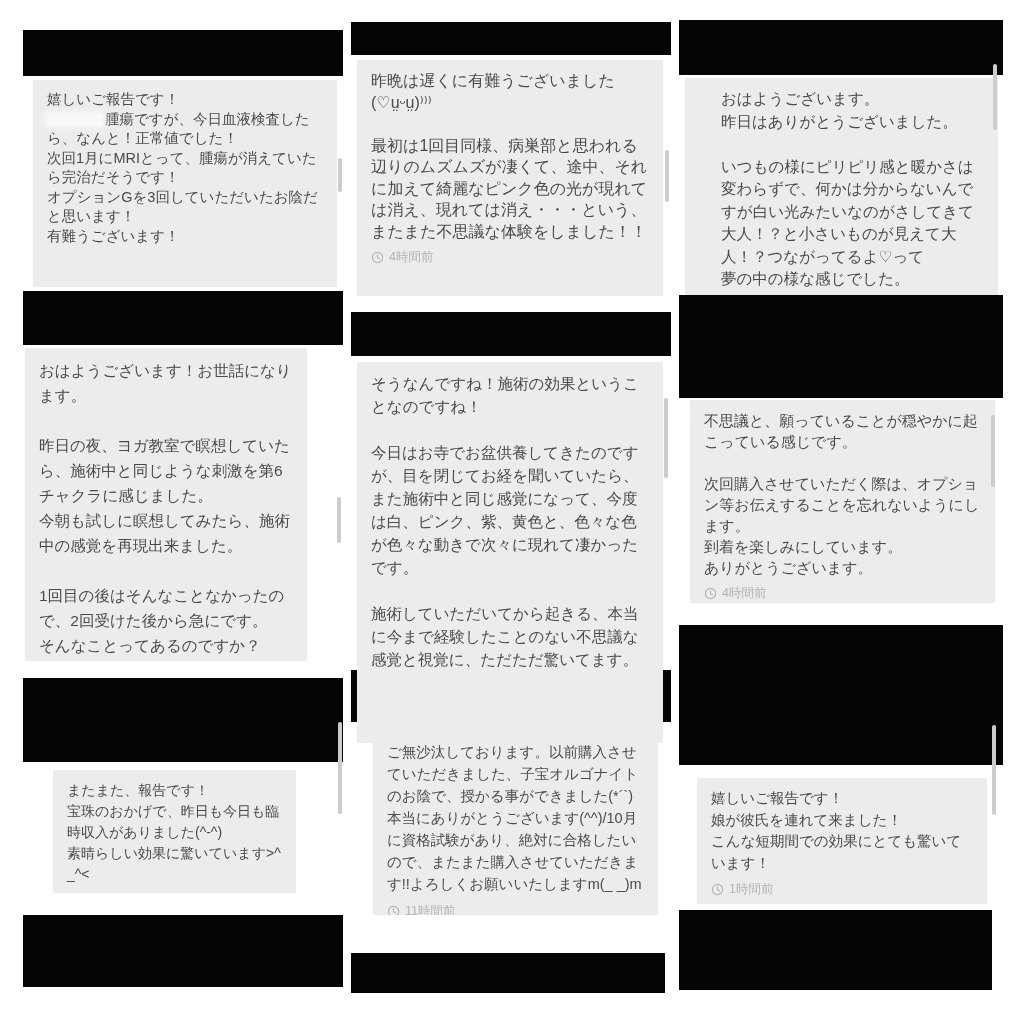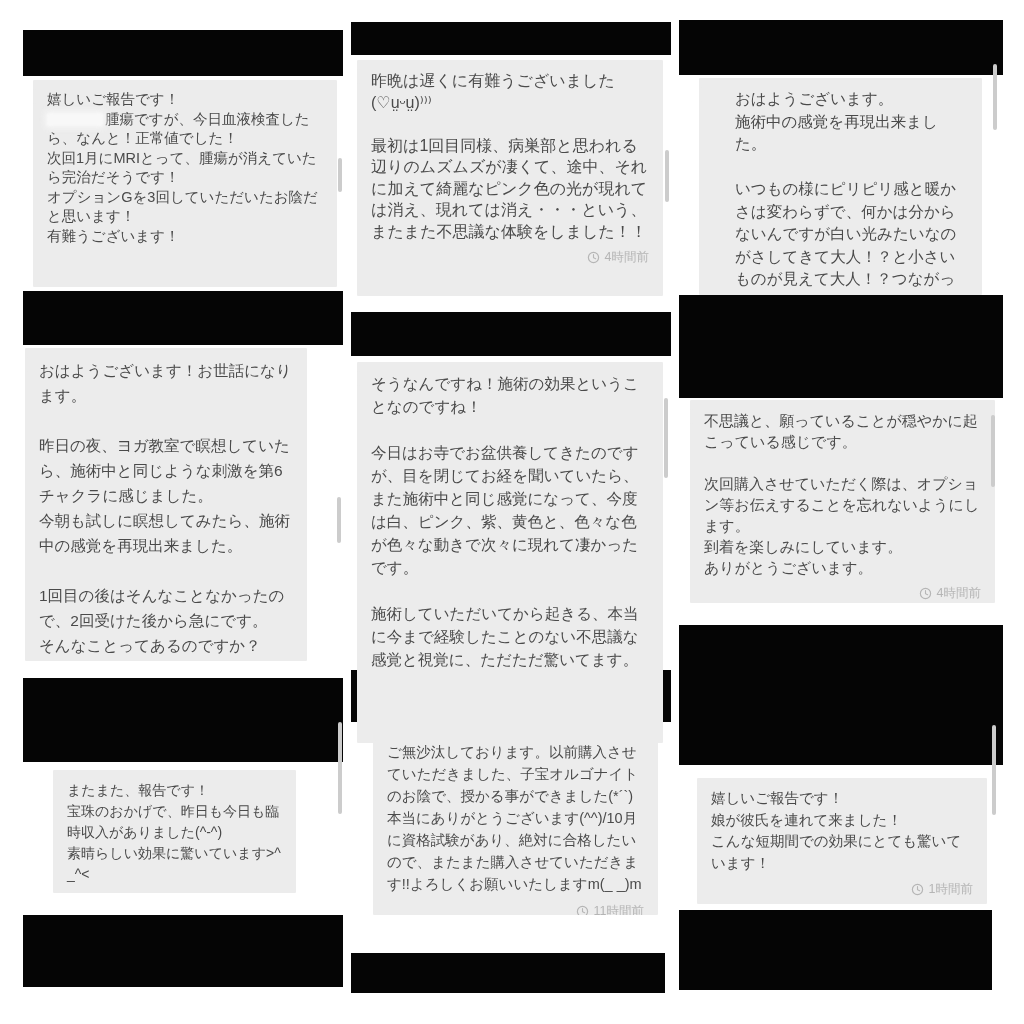--- a/index.html
+++ b/index.html
@@ -6,21 +6,21 @@
   #canvas{position:relative;width:1024px;height:1024px;background:#ffffff;overflow:hidden;
           font-family:"Liberation Sans","DejaVu Sans",sans-serif;}
   .col{position:absolute;top:0;height:1024px;}
   .bar{position:absolute;background:#050505;z-index:1;}
   .bubble{position:absolute;background:#ececec;border-radius:1px;color:#4a4a4a;
           padding:10px 14px;box-sizing:border-box;overflow:hidden;z-index:2;}
   .bubble::before{content:"";position:absolute;left:-4px;top:11px;width:11px;height:11px;
           background:#ececec;transform:rotate(45deg);border-radius:2px;}
   .ln{white-space:normal;word-break:break-all;}
   .ln:empty::before{content:"\00a0";}
-  .ts{display:flex;align-items:center;gap:5px;color:#b5b5b5;font-size:12.5px;margin-top:5px;justify-content:flex-end;}
+  .ts{display:flex;align-items:center;gap:5px;color:#b5b5b5;font-size:12.5px;margin-top:5px;}
   .clock{width:13px;height:13px;flex:0 0 auto;}
   .thumb{position:absolute;width:4px;background:#cccccc;border-radius:2px;z-index:3;}
   .blur{display:inline-block;width:56px;height:13px;background:#f8f8f8;border-radius:2px;
         box-shadow:0 0 5px 3px #f4f4f4;filter:blur(1px);vertical-align:middle;margin-right:2px;}
   
   .c1{font-size:14.5px;line-height:19.5px;}
   .c2{font-size:16px;line-height:21.5px;}
   .c3{font-size:15.5px;line-height:22.5px;}
   .c4{font-size:15.5px;line-height:25px;}
   .c5{font-size:15.5px;line-height:23px;}
@@ -123,23 +123,23 @@
 
     <div class="bar" style="left:0;top:953px;width:314px;height:40px;"></div>
 
     <div class="thumb" style="left:314px;top:150px;height:52px;"></div>
     <div class="thumb" style="left:313px;top:398px;height:80px;"></div>
   </div>
 
   <div class="col" style="left:679px;width:324px;">
     <div class="bar" style="left:0;top:20px;width:324px;height:55px;"></div>
 
-    <div class="bubble c3" style="left:20px;top:78px;width:283px;height:217px;padding-left:36px;">
+    <div class="bubble c3" style="left:6px;top:78px;width:313px;height:217px;padding-left:36px;">
       <div class="ln">おはようございます。</div>
-      <div class="ln">施術中の感覚を再現出来ました。</div>
+      <div class="ln">昨日はありがとうございました。</div>
       <div class="ln"></div>
       <div class="ln">いつもの様にピリピリ感と暖かさは変わらずで、何かは分からないんですが白い光みたいなのがさしてきて大人！？と小さいものが見えて大人！？つながってるよ♡って</div>
       <div class="ln">夢の中の様な感じでした。</div>
     </div>
 
     <div class="bar" style="left:0;top:295px;width:324px;height:103px;"></div>
 
     <div class="bubble c6" style="left:11px;top:400px;width:305px;height:203px;">
       <div class="ln">不思議と、願っていることが穏やかに起こっている感じです。</div>
       <div class="ln"></div>

